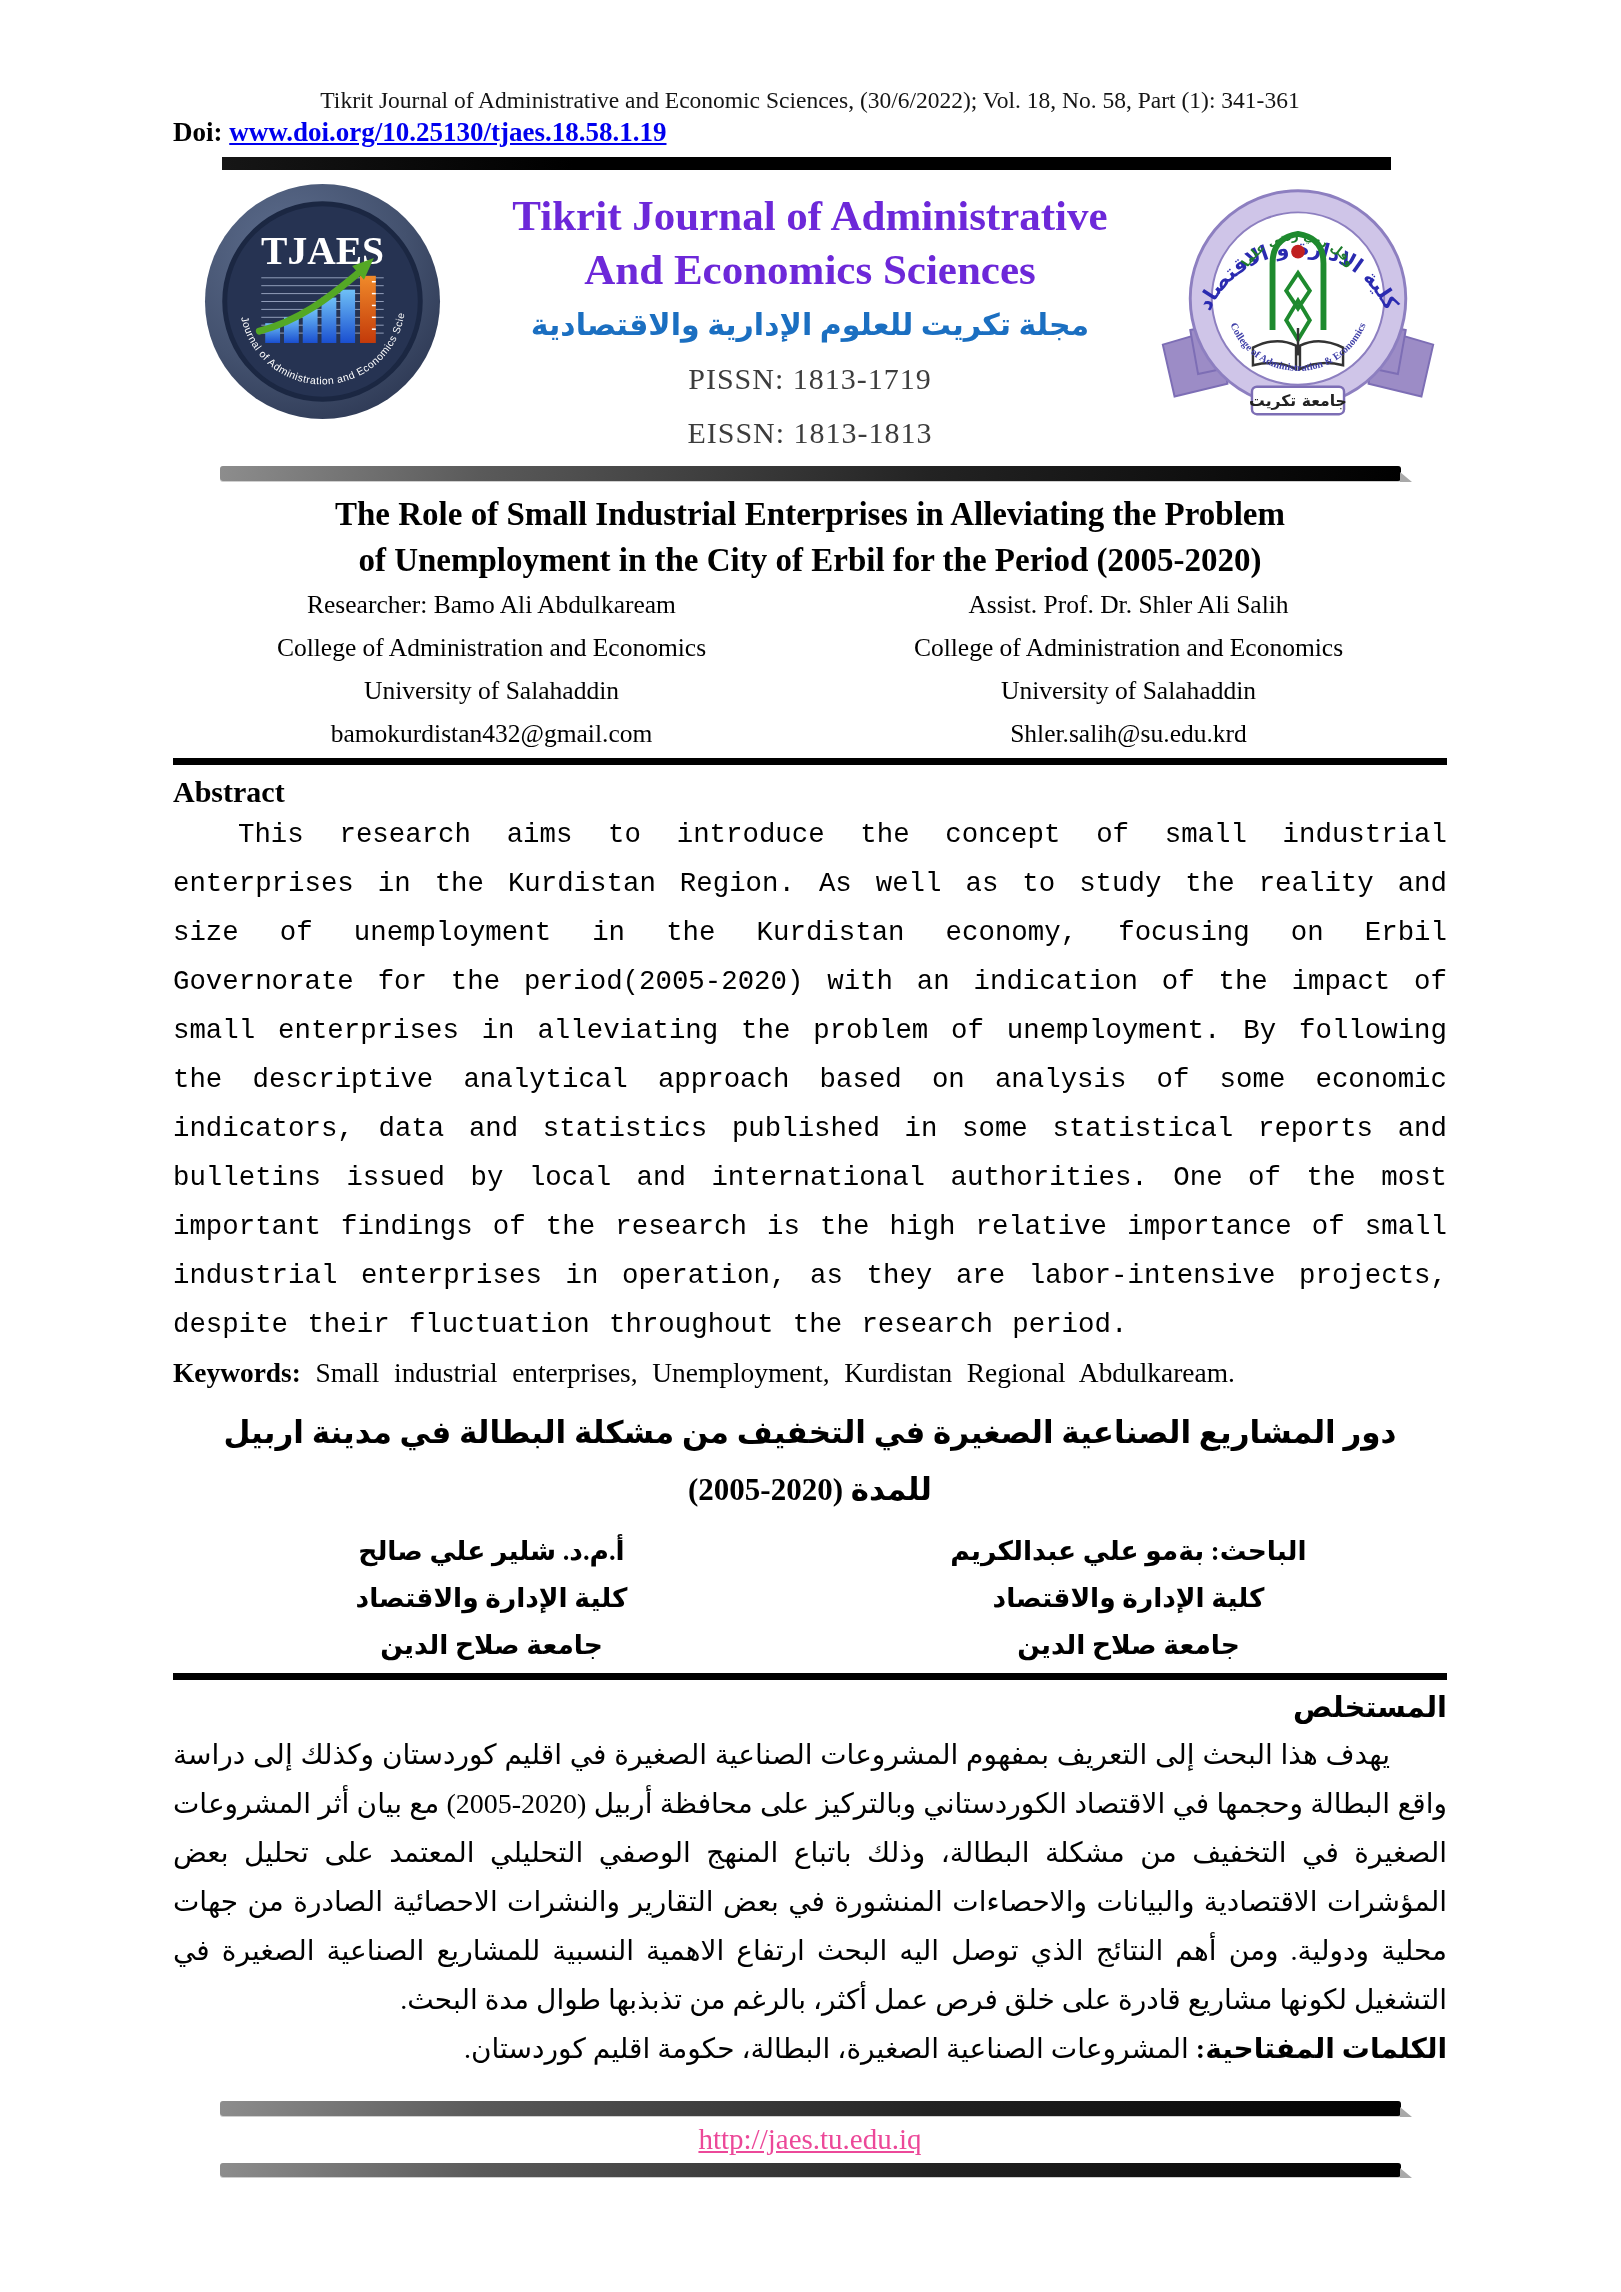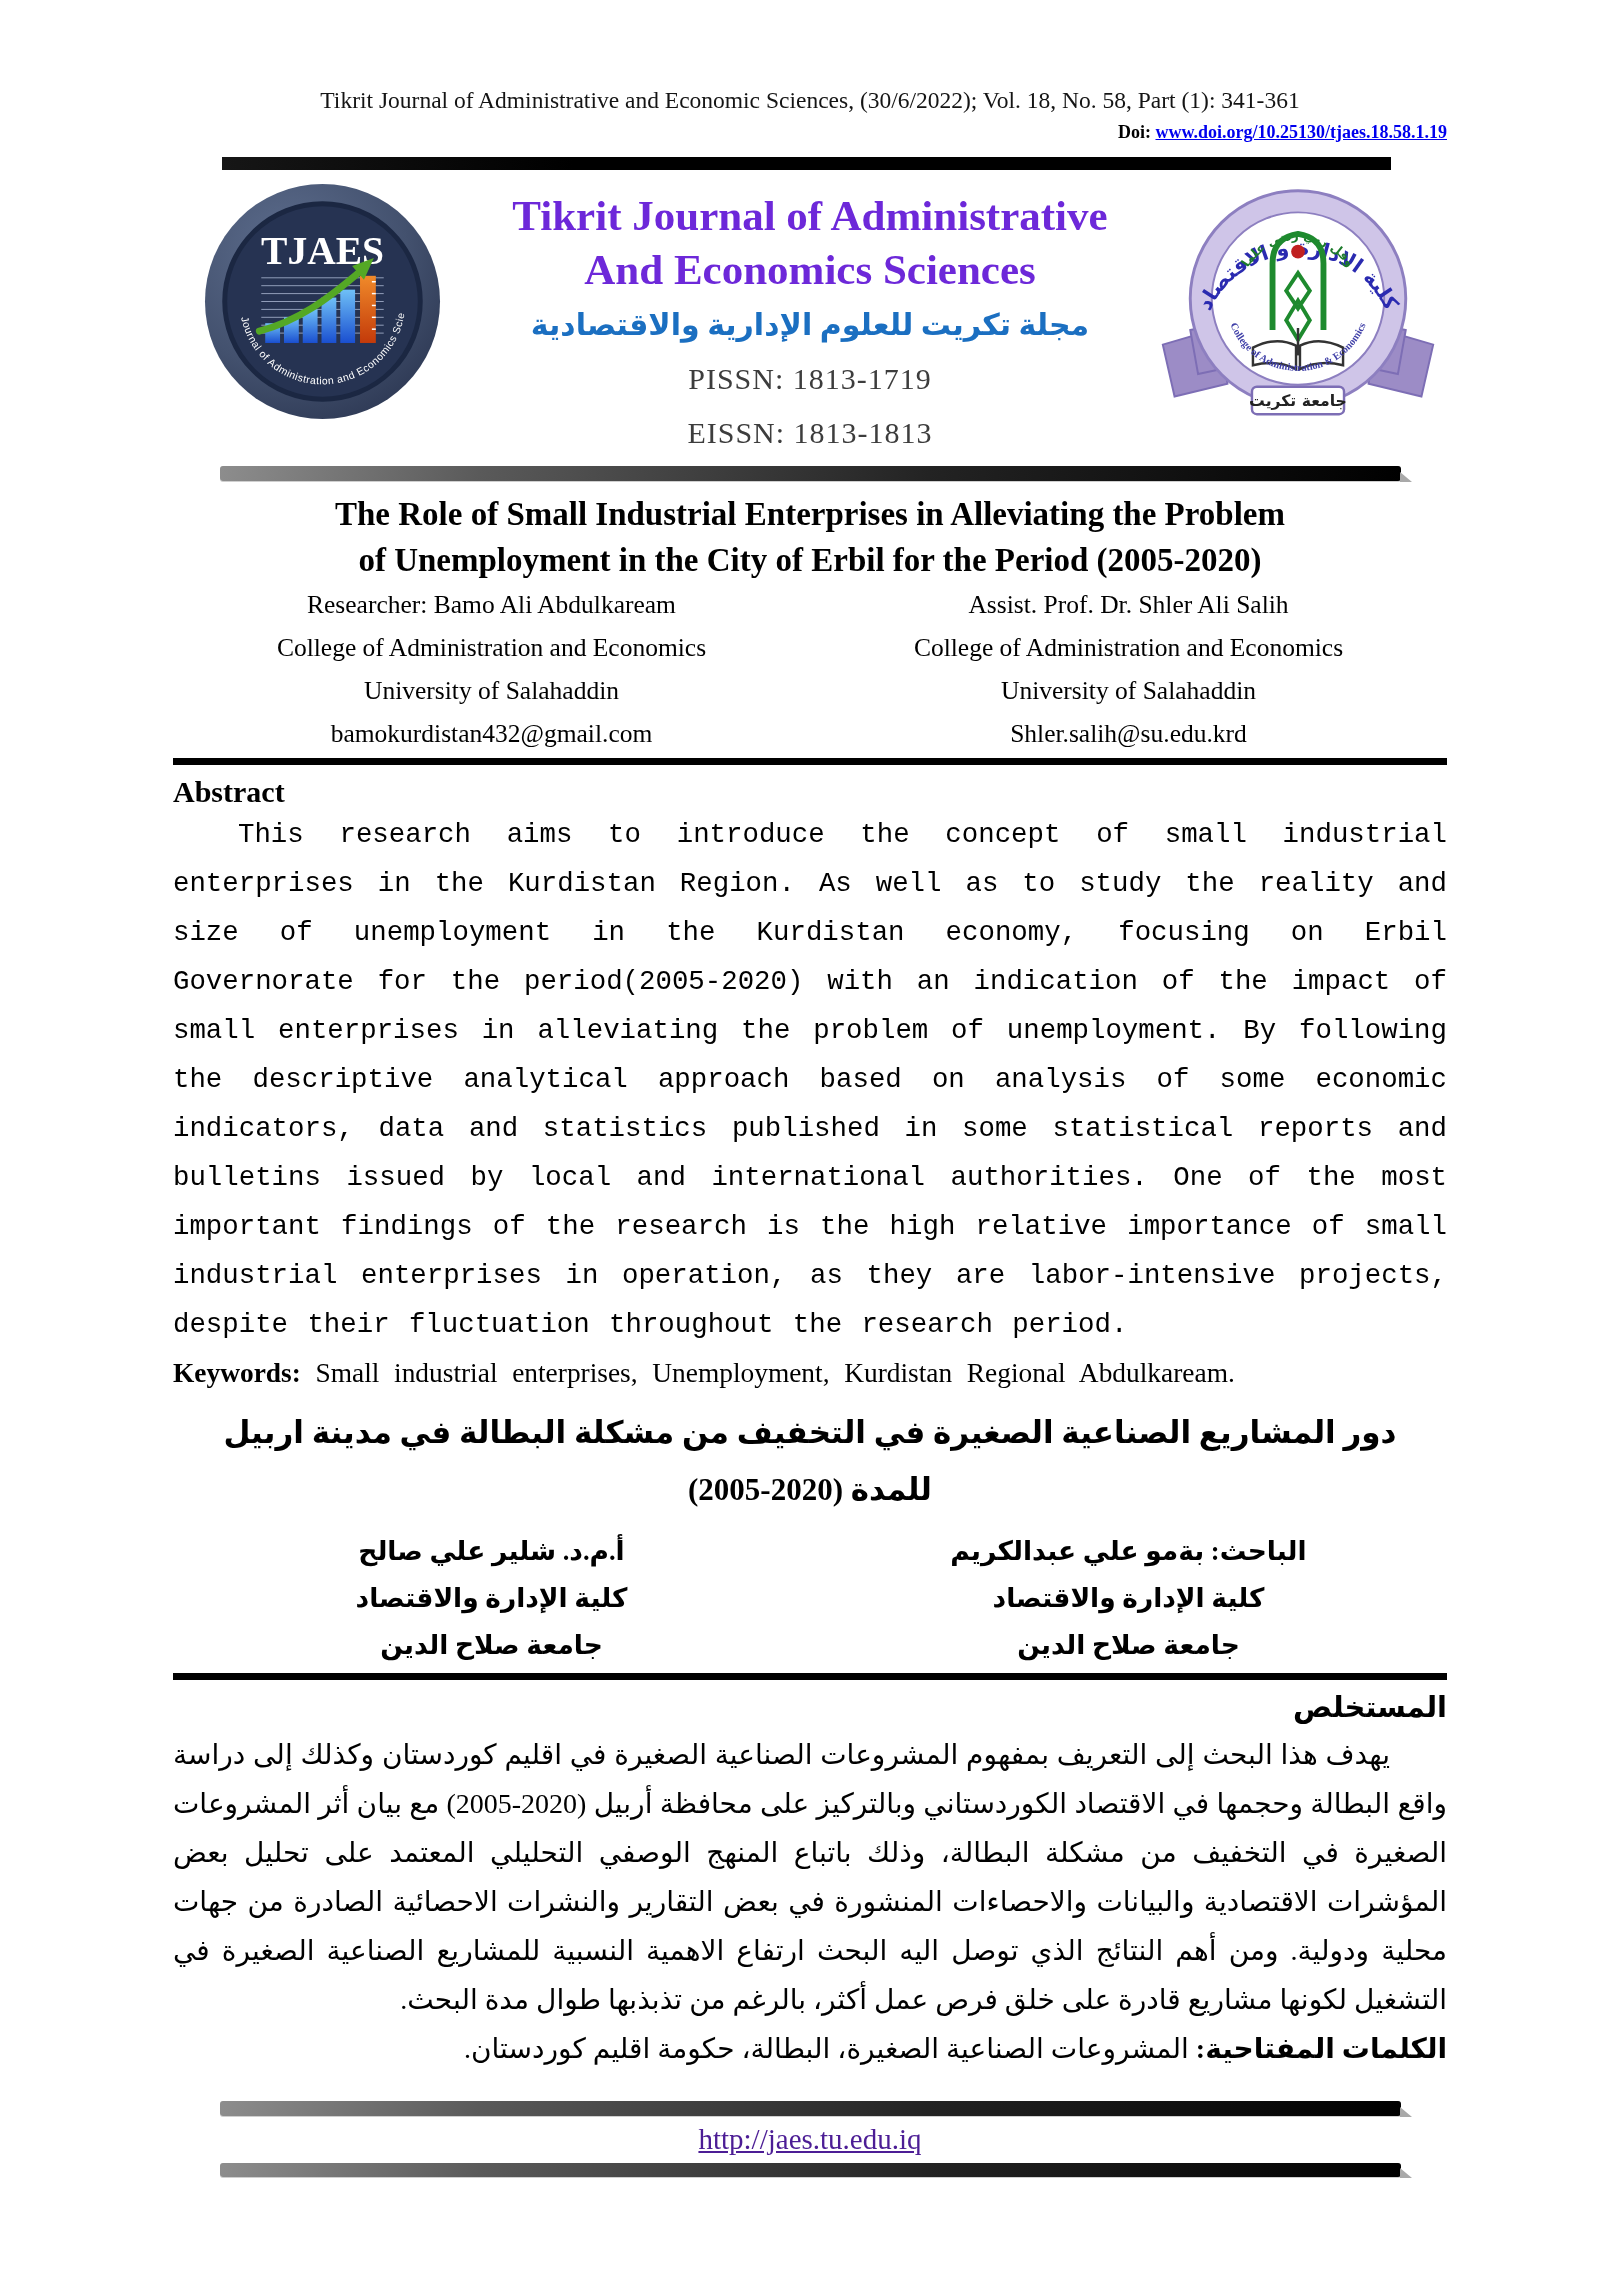--- a/index.html
+++ b/index.html
@@ -4,21 +4,21 @@
 <style>
   html,body{margin:0;padding:0;}
   body{
     width:1621px;height:2293px;background:#ffffff;overflow:hidden;
     font-family:"Liberation Serif","DejaVu Serif",serif;color:#000;
   }
   .page{position:relative;width:1274px;margin-left:173px;padding-top:86px;}
 
   
   .journal-line{text-align:center;font-size:23.5px;line-height:29px;color:#141414;}
-  .doi-line{text-align:right;font-size:18px;line-height:35px;font-weight:bold;}
+  .doi-line{text-align:left;font-size:27px;line-height:35px;font-weight:bold;}
   .doi-line a{color:#0000ee;text-decoration:underline;}
   .black-bar{width:1169px;height:12.7px;margin:6.9px 0 0 49px;
     background:linear-gradient(90deg,#161616,#000 30%,#000);}
 
   
   .masthead{display:flex;align-items:flex-start;margin-top:13.7px;}
   .logo-box{width:299px;flex:0 0 299px;display:flex;justify-content:center;}
   .mast-center{flex:1;text-align:center;padding-top:5.9px;}
   .jt-en{color:#6d28d9;font-weight:bold;font-size:43px;line-height:54px;}
   .jt-ar{color:#1b6fc1;font-weight:bold;font-size:30px;line-height:55px;
@@ -49,21 +49,21 @@
   .ar-title{direction:rtl;text-align:center;font-weight:bold;font-size:31px;line-height:57px;margin-top:5.9px;}
   .authors-ar{direction:rtl;display:flex;margin-top:9.8px;font-weight:bold;font-size:26.5px;line-height:47px;}
   .ar-col{width:50%;text-align:center;}
   .ar-h{direction:rtl;text-align:right;font-weight:bold;font-size:29px;line-height:45px;margin-top:5.9px;}
   .ar-abstract-p{direction:rtl;font-size:28px;line-height:49px;text-align:justify;text-indent:57px;}
   .ar-keywords-p{direction:rtl;font-size:28px;line-height:49px;text-align:right;}
 
   
   .page-footer{margin-top:27.4px;}
   .site-link-row{text-align:center;font-size:29px;line-height:43px;margin:2px 0;}
-  .site-link-row a{color:#4c1d95;}
+  .site-link-row a{color:#ec4899;}
 </style>
 </head>
 <body>
 
 <div class="page">
 
   <div class="journal-line">Tikrit Journal of Administrative and Economic Sciences, (30/6/2022); Vol. 18, No. 58, Part (1): 341-361</div>
   <div class="doi-line">
     <span>Doi: </span><a href="#">www.doi.org/10.25130/tjaes.18.58.1.19</a>
   </div>

